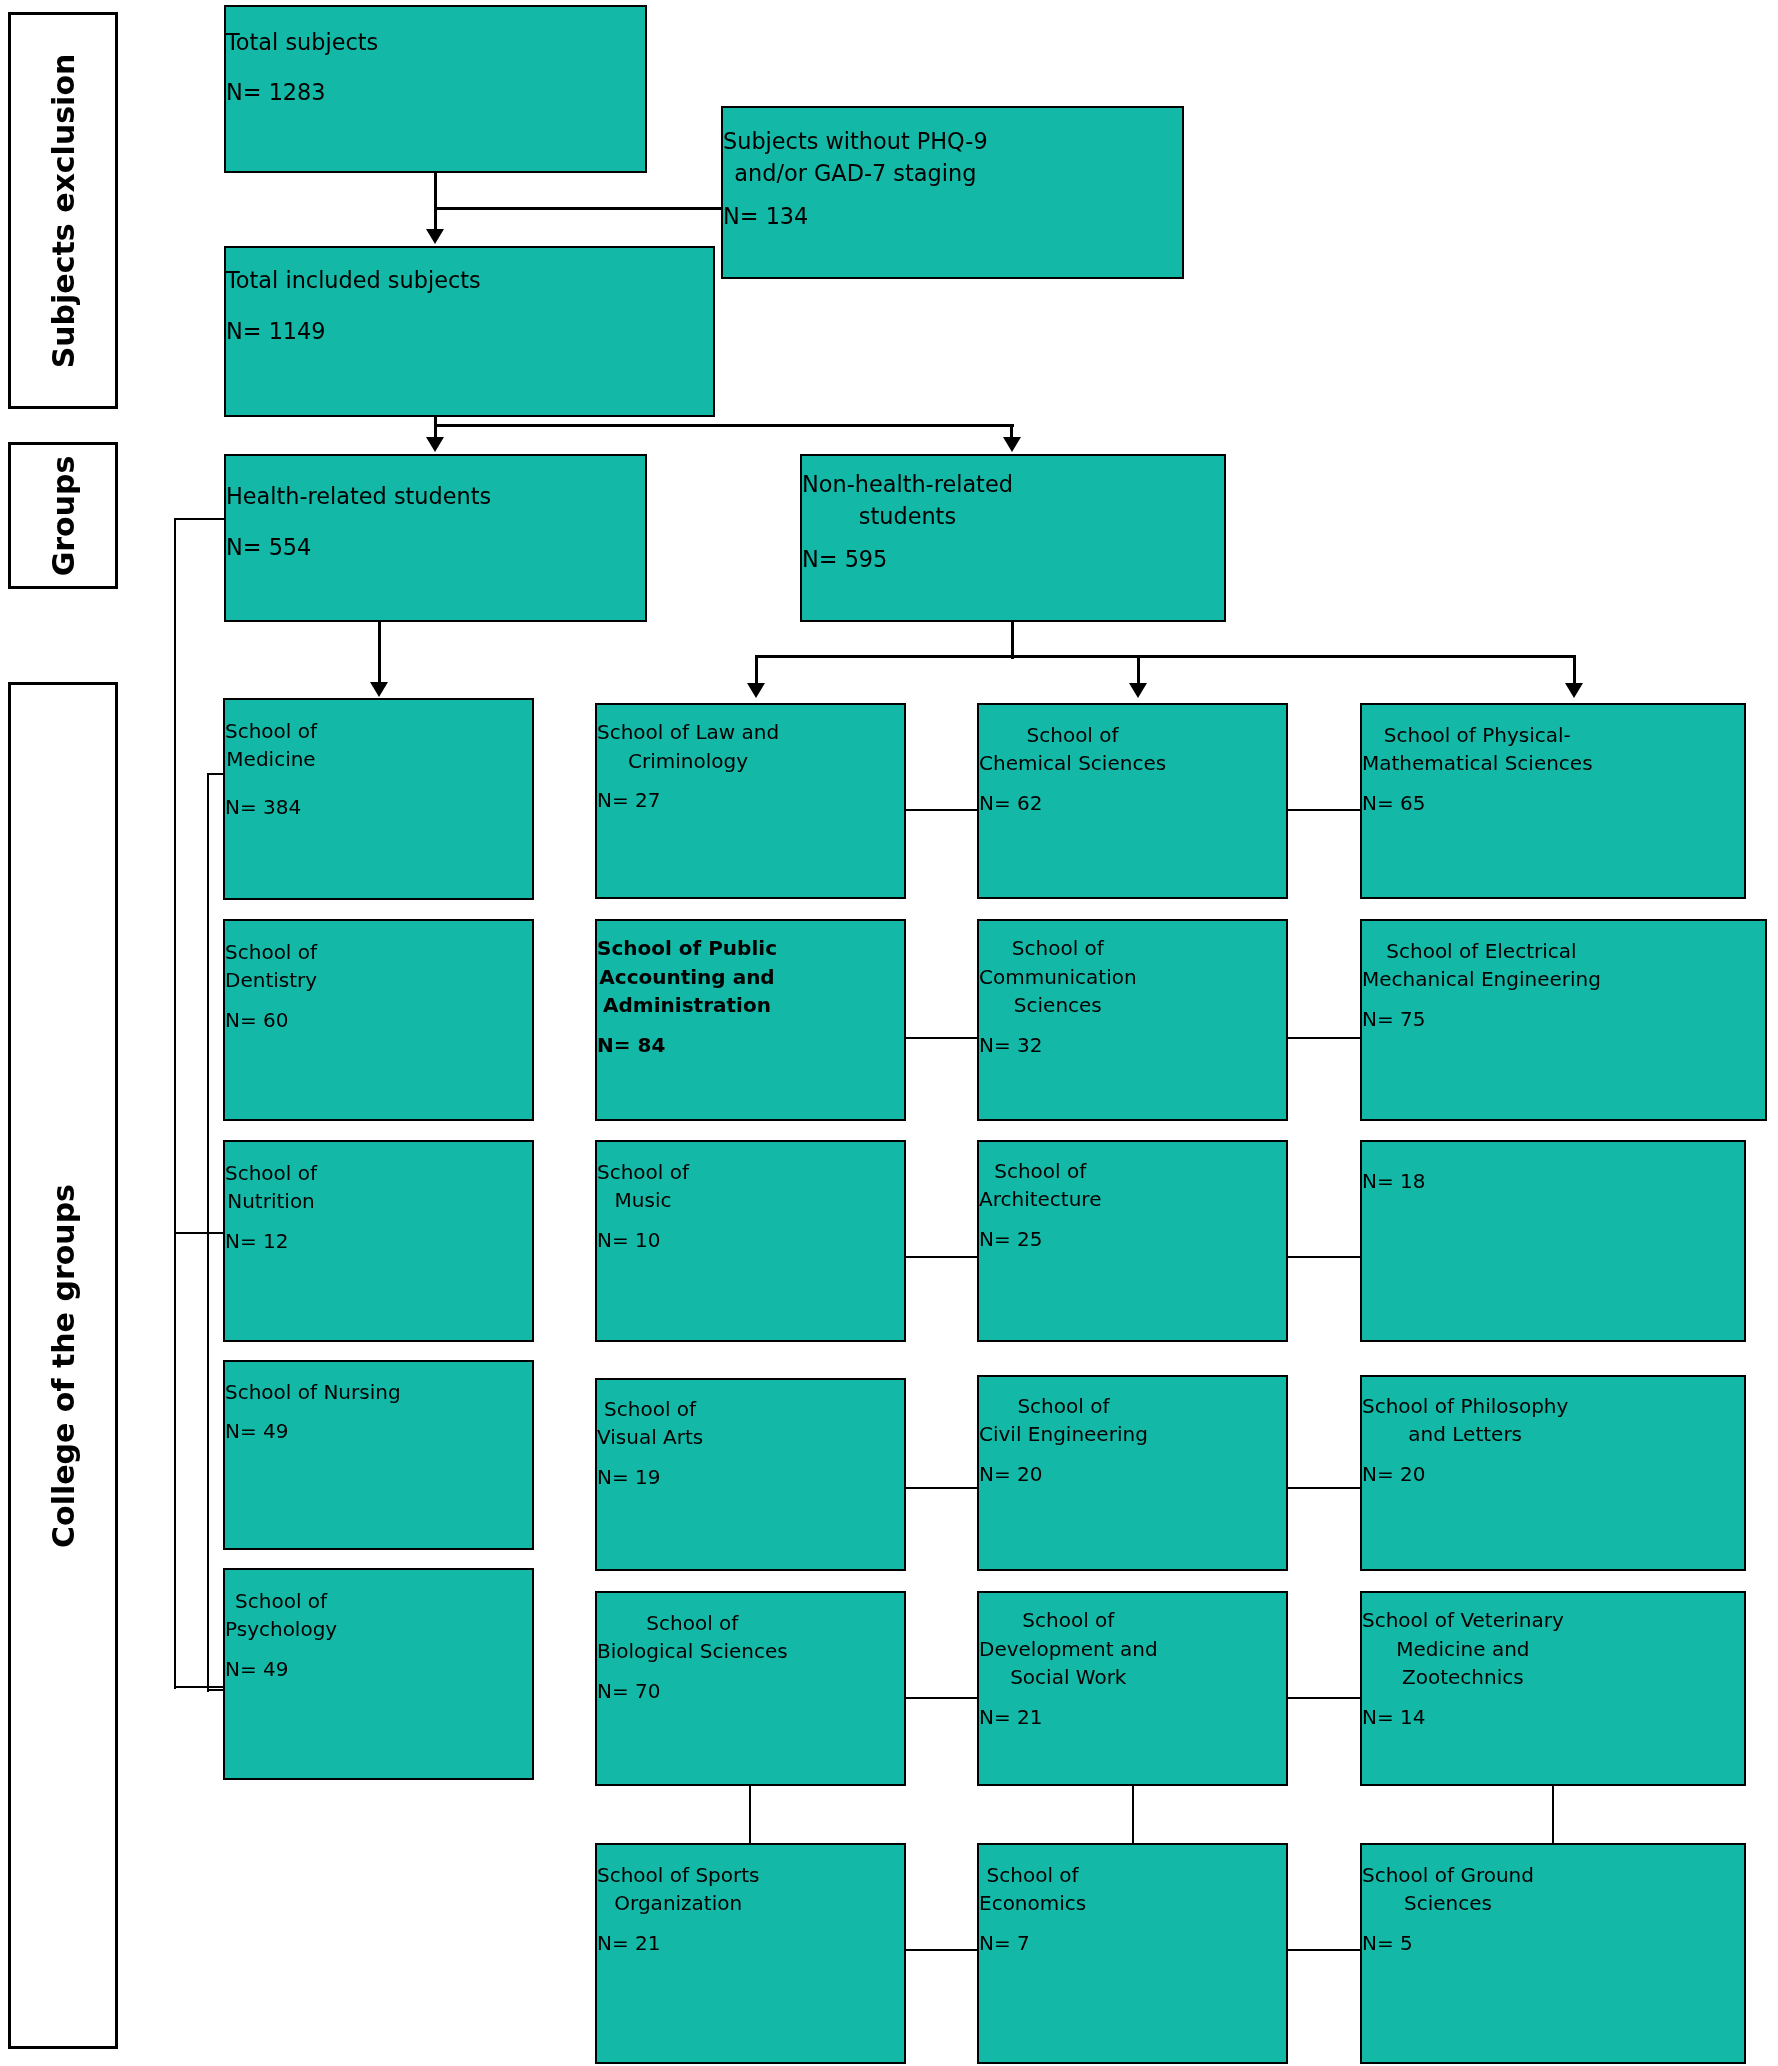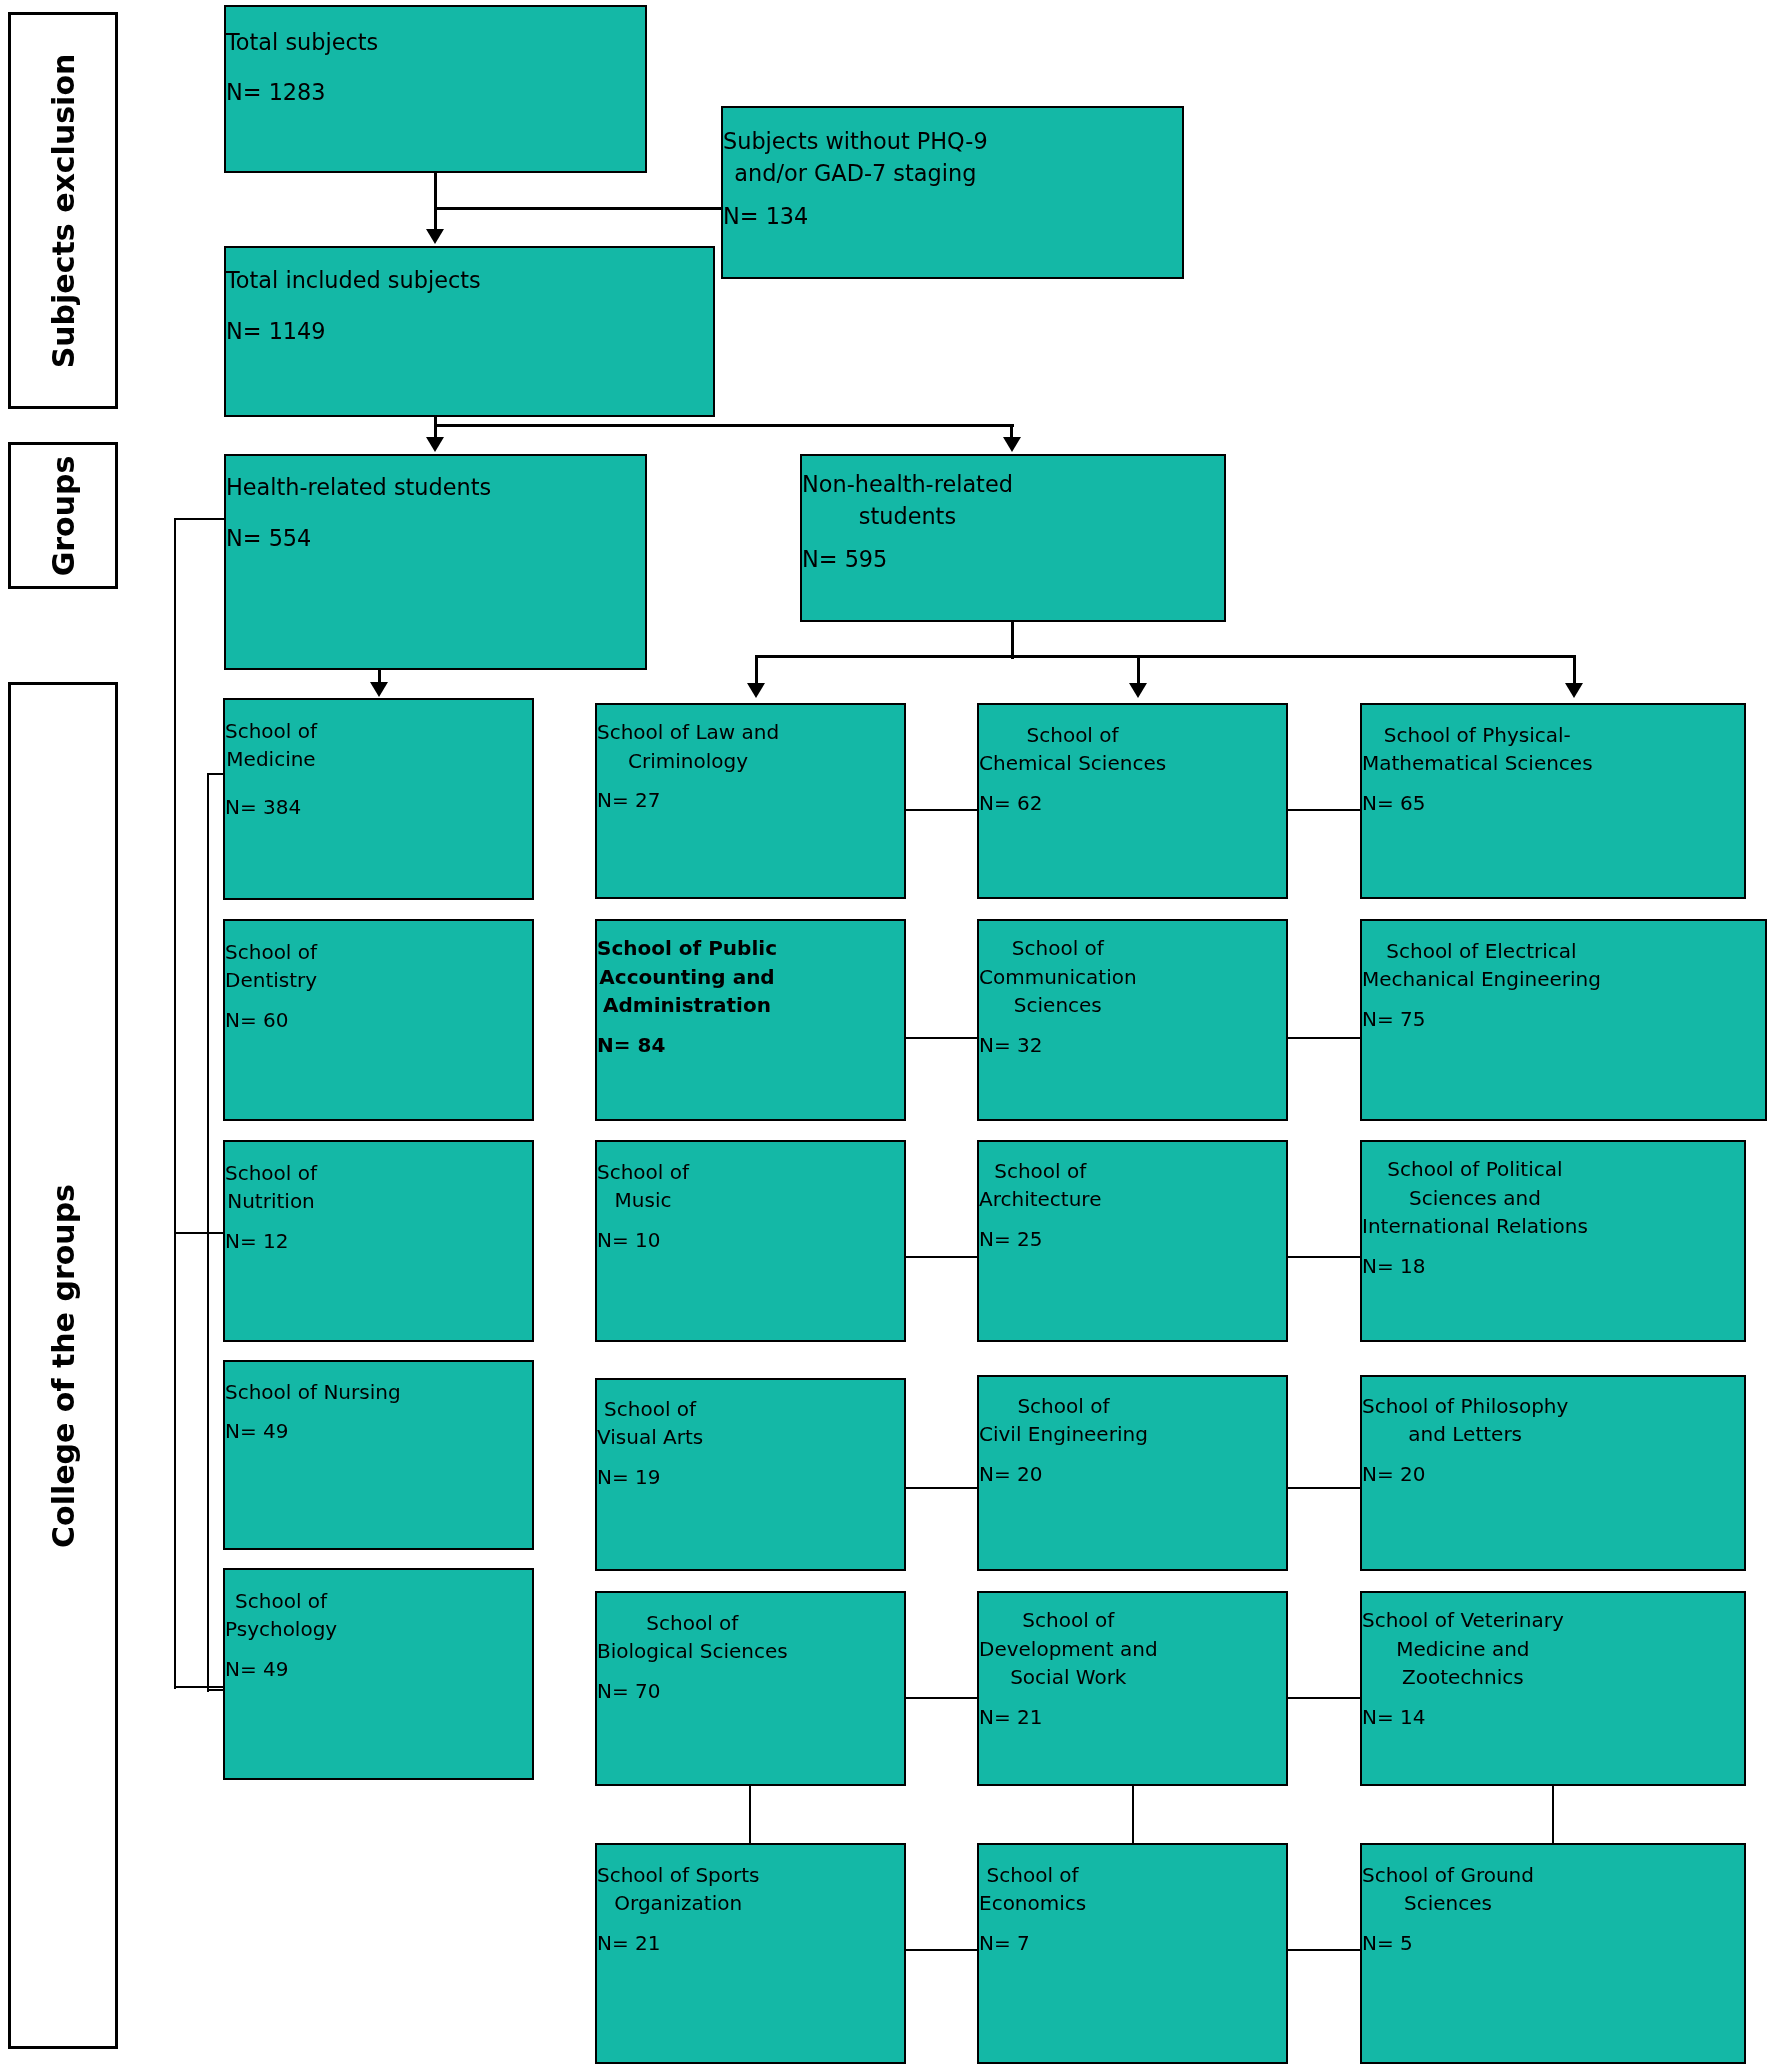--- a/index.html
+++ b/index.html
@@ -94,21 +94,21 @@
     <span class="gap-sm"></span>
     <span class="nval">N= 134</span>
   </div>
 
   <div class="box fs-top" style="left:224px;top:246px;width:491px;height:171px;padding-top:17px;">
     <span class="ttl">Total included  subjects</span>
     <span class="gap-lg"></span>
     <span class="nval">N= 1149</span>
   </div>
 
-  <div class="box fs-top" style="left:224px;top:454px;width:423px;height:216px;padding-top:16px;">
+  <div class="box fs-top" style="left:224px;top:454px;width:423px;height:168px;padding-top:25px;">
     <span class="ttl">Health-related students</span>
     <span class="gap-lg"></span>
     <span class="nval">N= 554</span>
   </div>
 
   <div class="box fs-top" style="left:800px;top:454px;width:426px;height:168px;padding-top:13.4px;">
     <span class="ttl">Non-health-related
 students</span>
     <span class="gap-sm"></span>
     <span class="nval">N= 595</span>
@@ -274,23 +274,20 @@
   </div>
 
   <div class="box fs-leaf" style="left:1360px;top:919px;width:407px;height:202px;padding-top:15.7px;">
     <span class="ttl">School of Electrical
 Mechanical  Engineering</span>
     <span class="gap-sm"></span>
     <span class="nval">N= 75</span>
   </div>
 
   <div class="box fs-leaf" style="left:1360px;top:1140px;width:386px;height:202px;padding-top:13.4px;">
-    <span class="ttl">School of Political
-Sciences and
-International Relations</span>
     <span class="gap-sm"></span>
     <span class="nval">N= 18</span>
   </div>
 
   <div class="box fs-leaf" style="left:1360px;top:1375px;width:386px;height:196px;padding-top:14.6px;">
     <span class="ttl">School of Philosophy
 and Letters</span>
     <span class="gap-sm"></span>
     <span class="nval">N= 20</span>
   </div>

